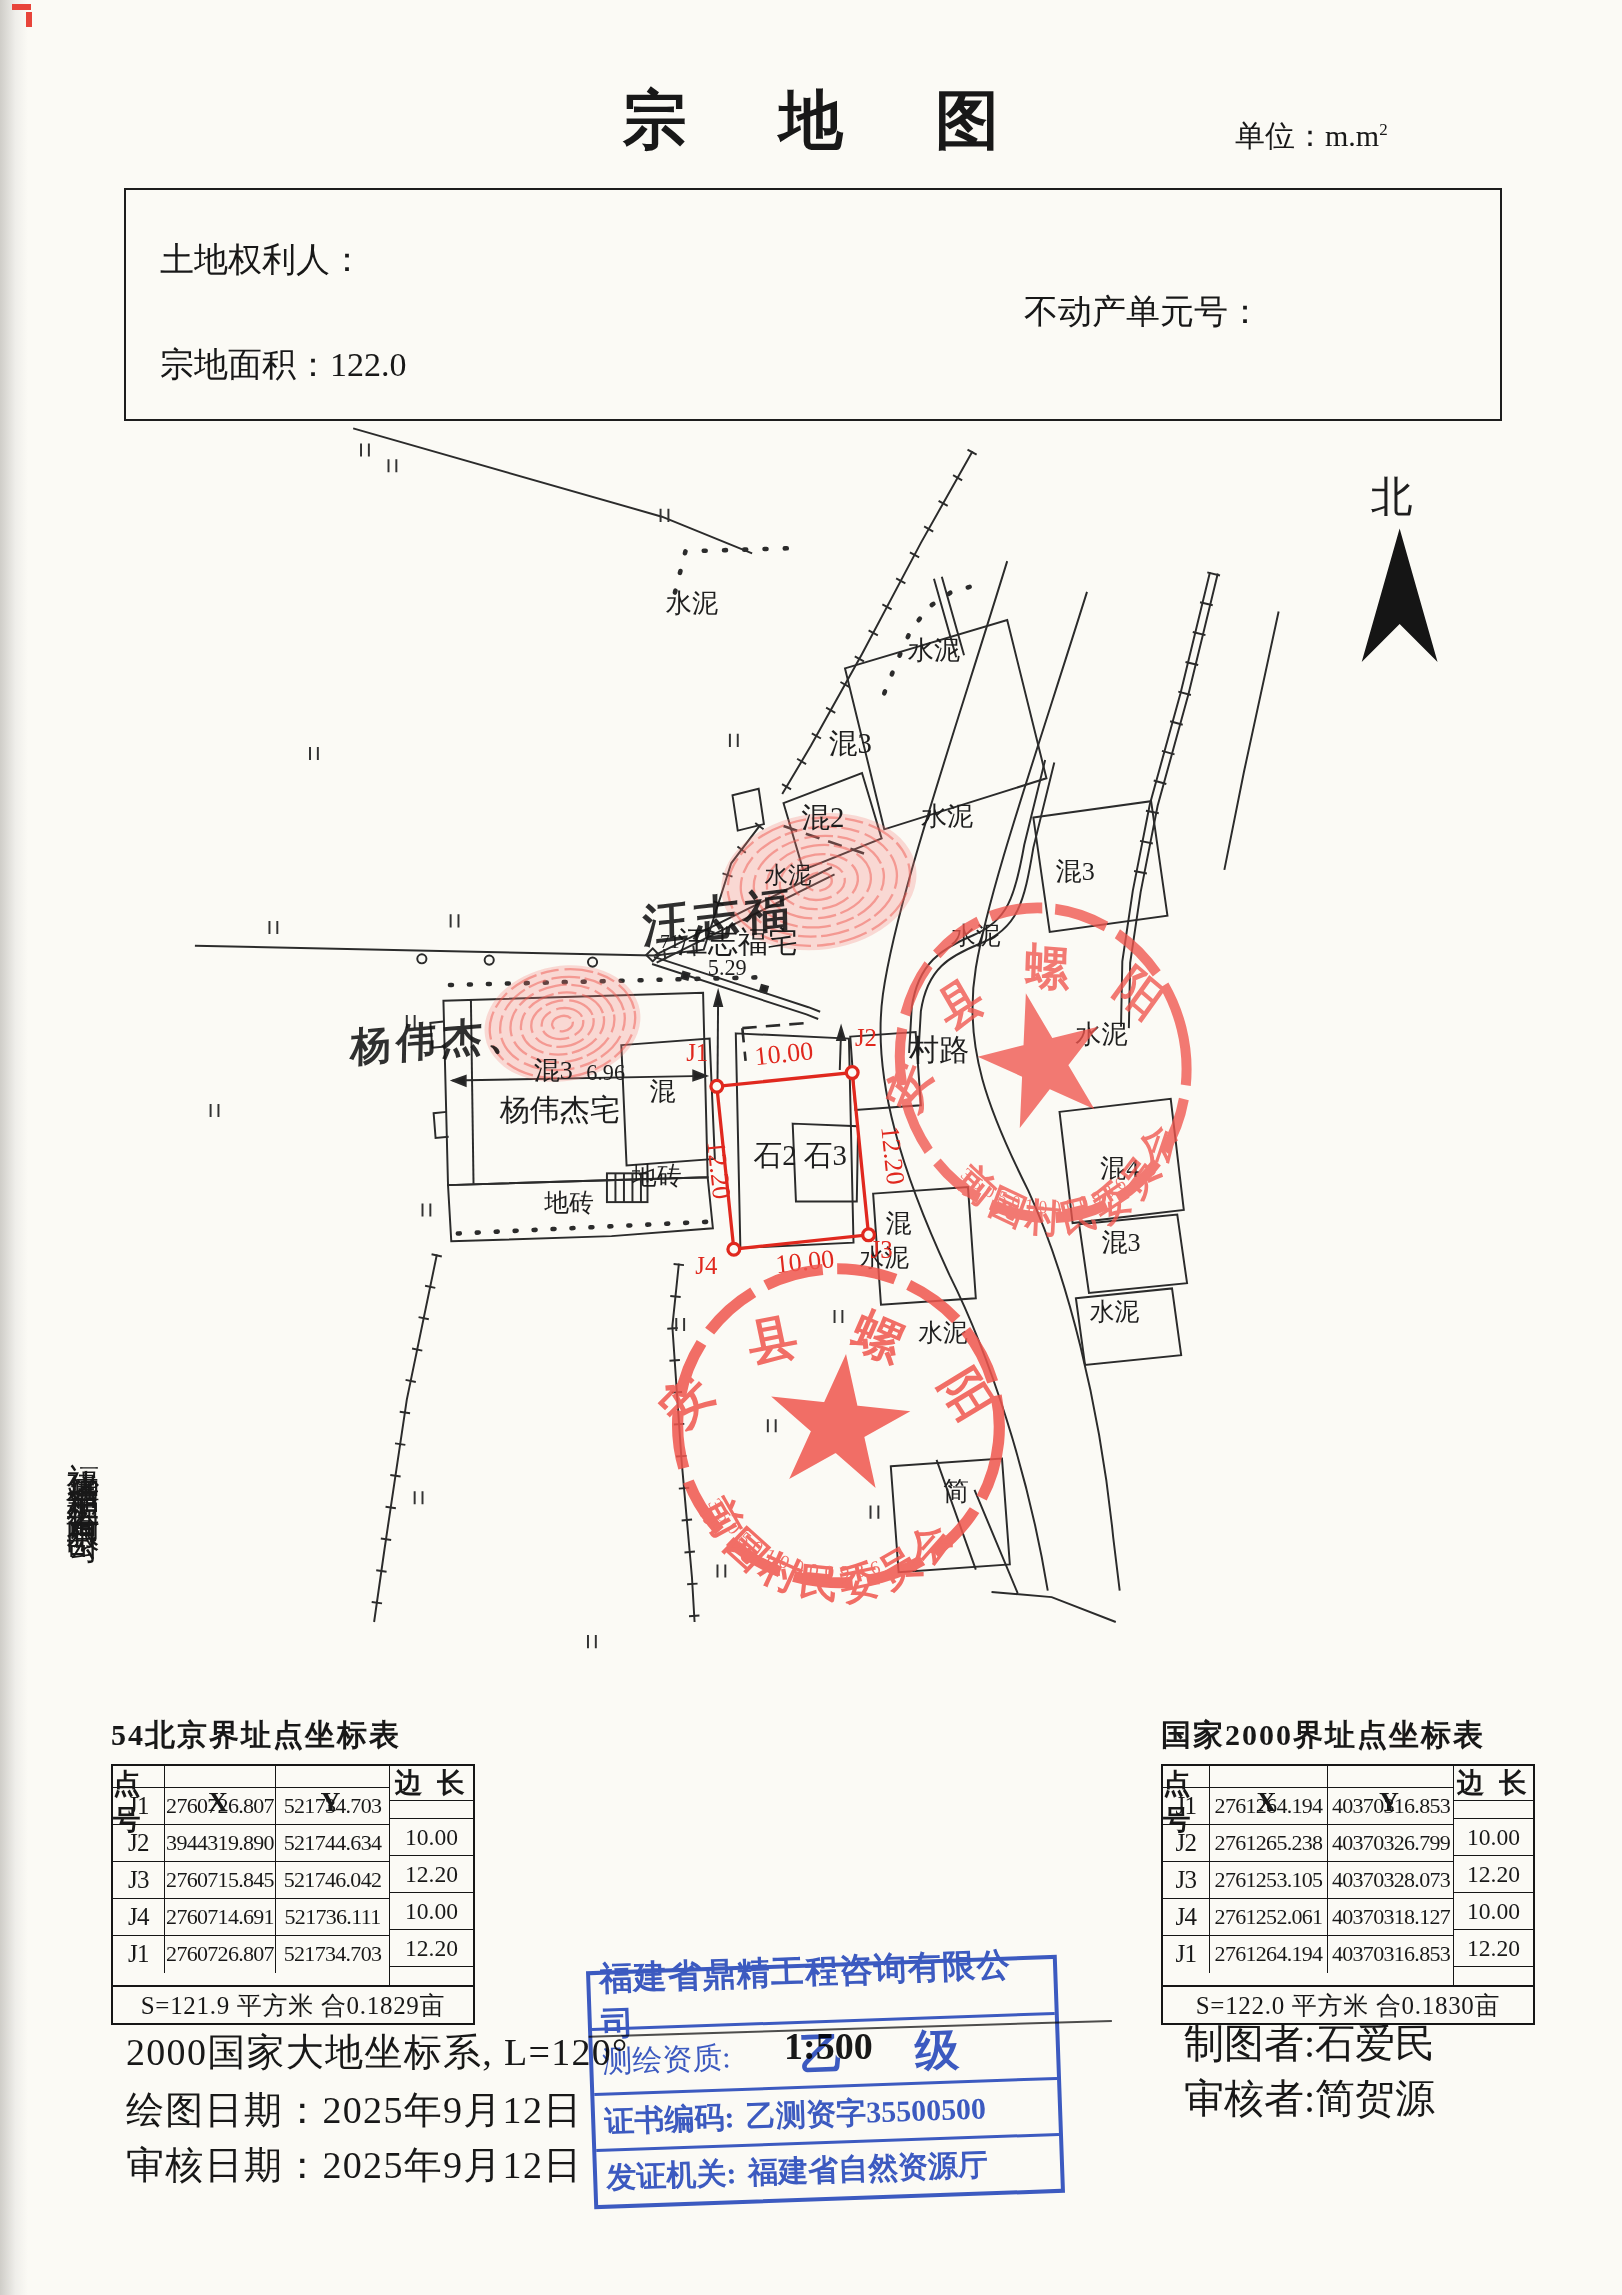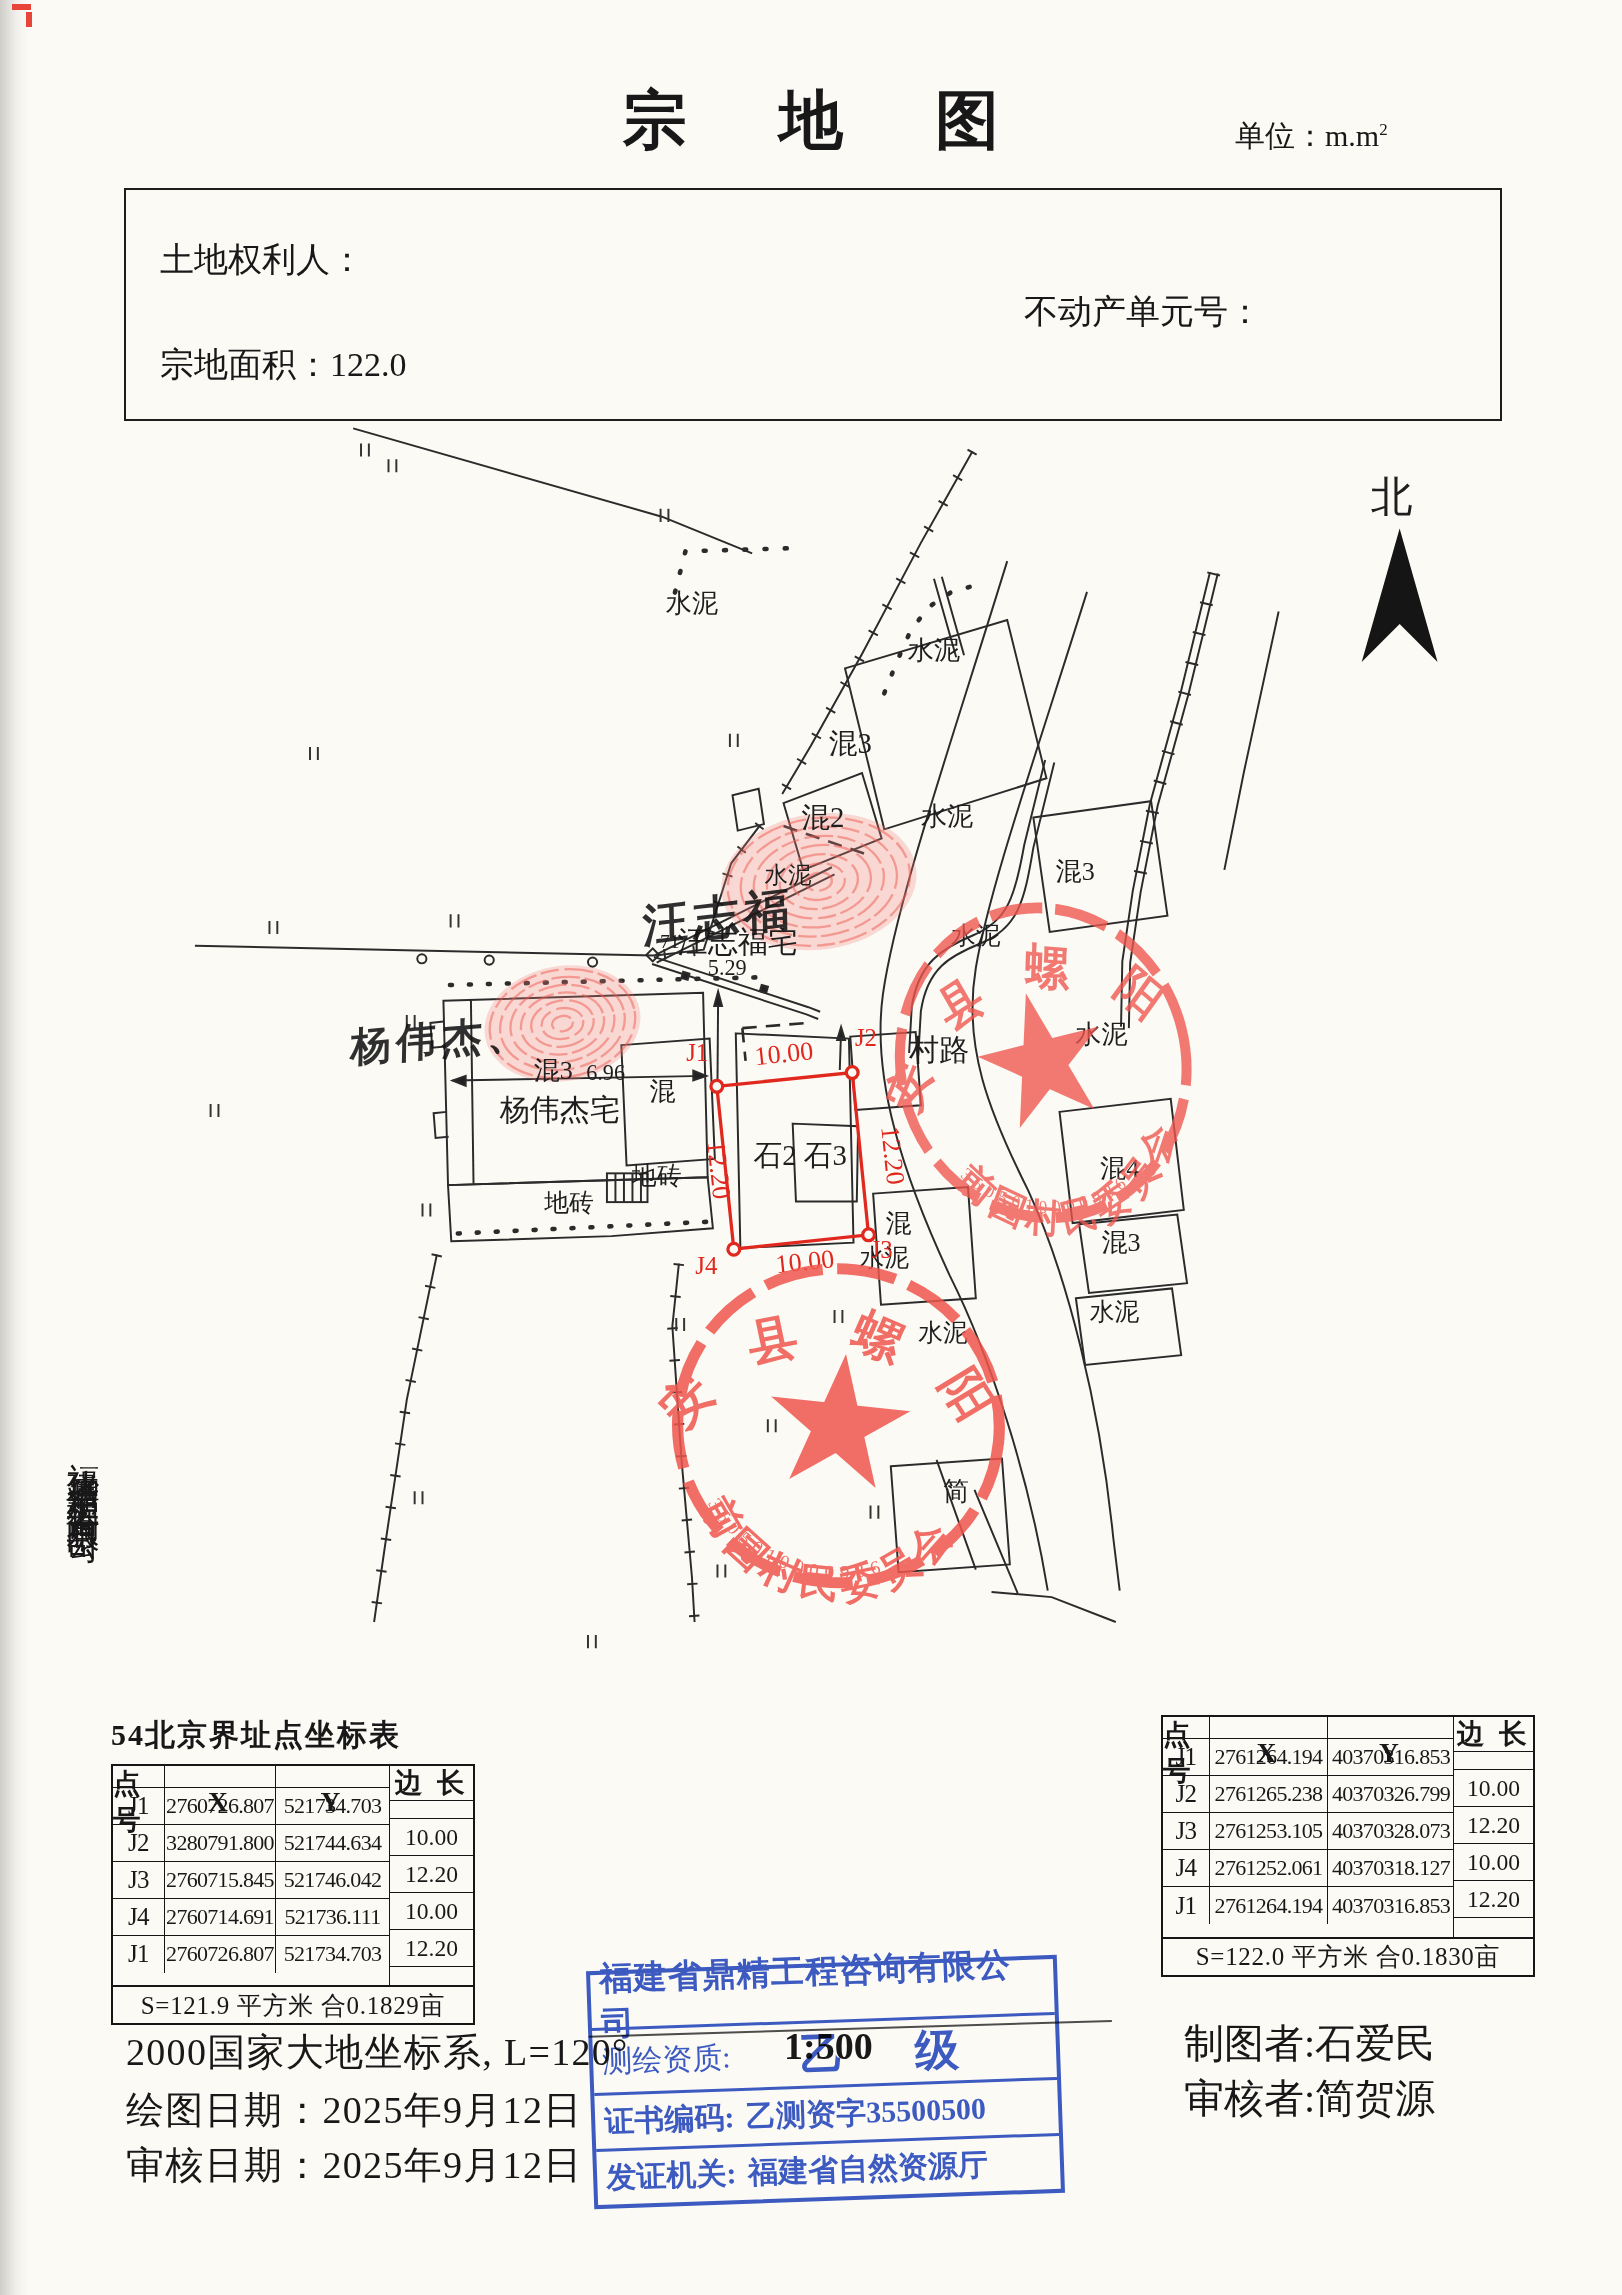--- a/index.html
+++ b/index.html
@@ -308,21 +308,21 @@
           <div class="hcell">Y</div>
         </div>
         <div class="tbl-rows">
             <div class="trow tb" style="grid-template-columns: 52px 111px 113px;">
               <div class="tcell">J1</div>
               <div class="tcell">2760726.807</div>
               <div class="tcell">521734.703</div>
             </div>
             <div class="trow tb" style="grid-template-columns: 52px 111px 113px;">
               <div class="tcell">J2</div>
-              <div class="tcell">3280791.800</div>
+              <div class="tcell">3944319.890</div>
               <div class="tcell">521744.634</div>
             </div>
             <div class="trow tb" style="grid-template-columns: 52px 111px 113px;">
               <div class="tcell">J3</div>
               <div class="tcell">2760715.845</div>
               <div class="tcell">521746.042</div>
             </div>
             <div class="trow tb" style="grid-template-columns: 52px 111px 113px;">
               <div class="tcell">J4</div>
               <div class="tcell">2760714.691</div>
@@ -345,20 +345,21 @@
             <div class="ecell">12.20</div>
             <div class="ecell esp2"></div>
           </div>
       </div>
     </div>
     <div class="tbl-foot">S=121.9 平方米 合0.1829亩</div>
   </div>
 </div>
 
 <div class="tbl" style="left:1161px;top:1715px;width:374px;">
+  <div class="tbl-title">国家2000界址点坐标表</div>
   <div class="tbl-box">
     <div class="tbl-top">
       <div class="tbl-main" style="width:290px;">
         <div class="tbl-head" style="grid-template-columns:47px 118px 126px;">
           <div class="hcell">点 号</div>
           <div class="hcell">X</div>
           <div class="hcell">Y</div>
         </div>
         <div class="tbl-rows">
             <div class="trow tb" style="grid-template-columns: 47px 118px 126px;">

